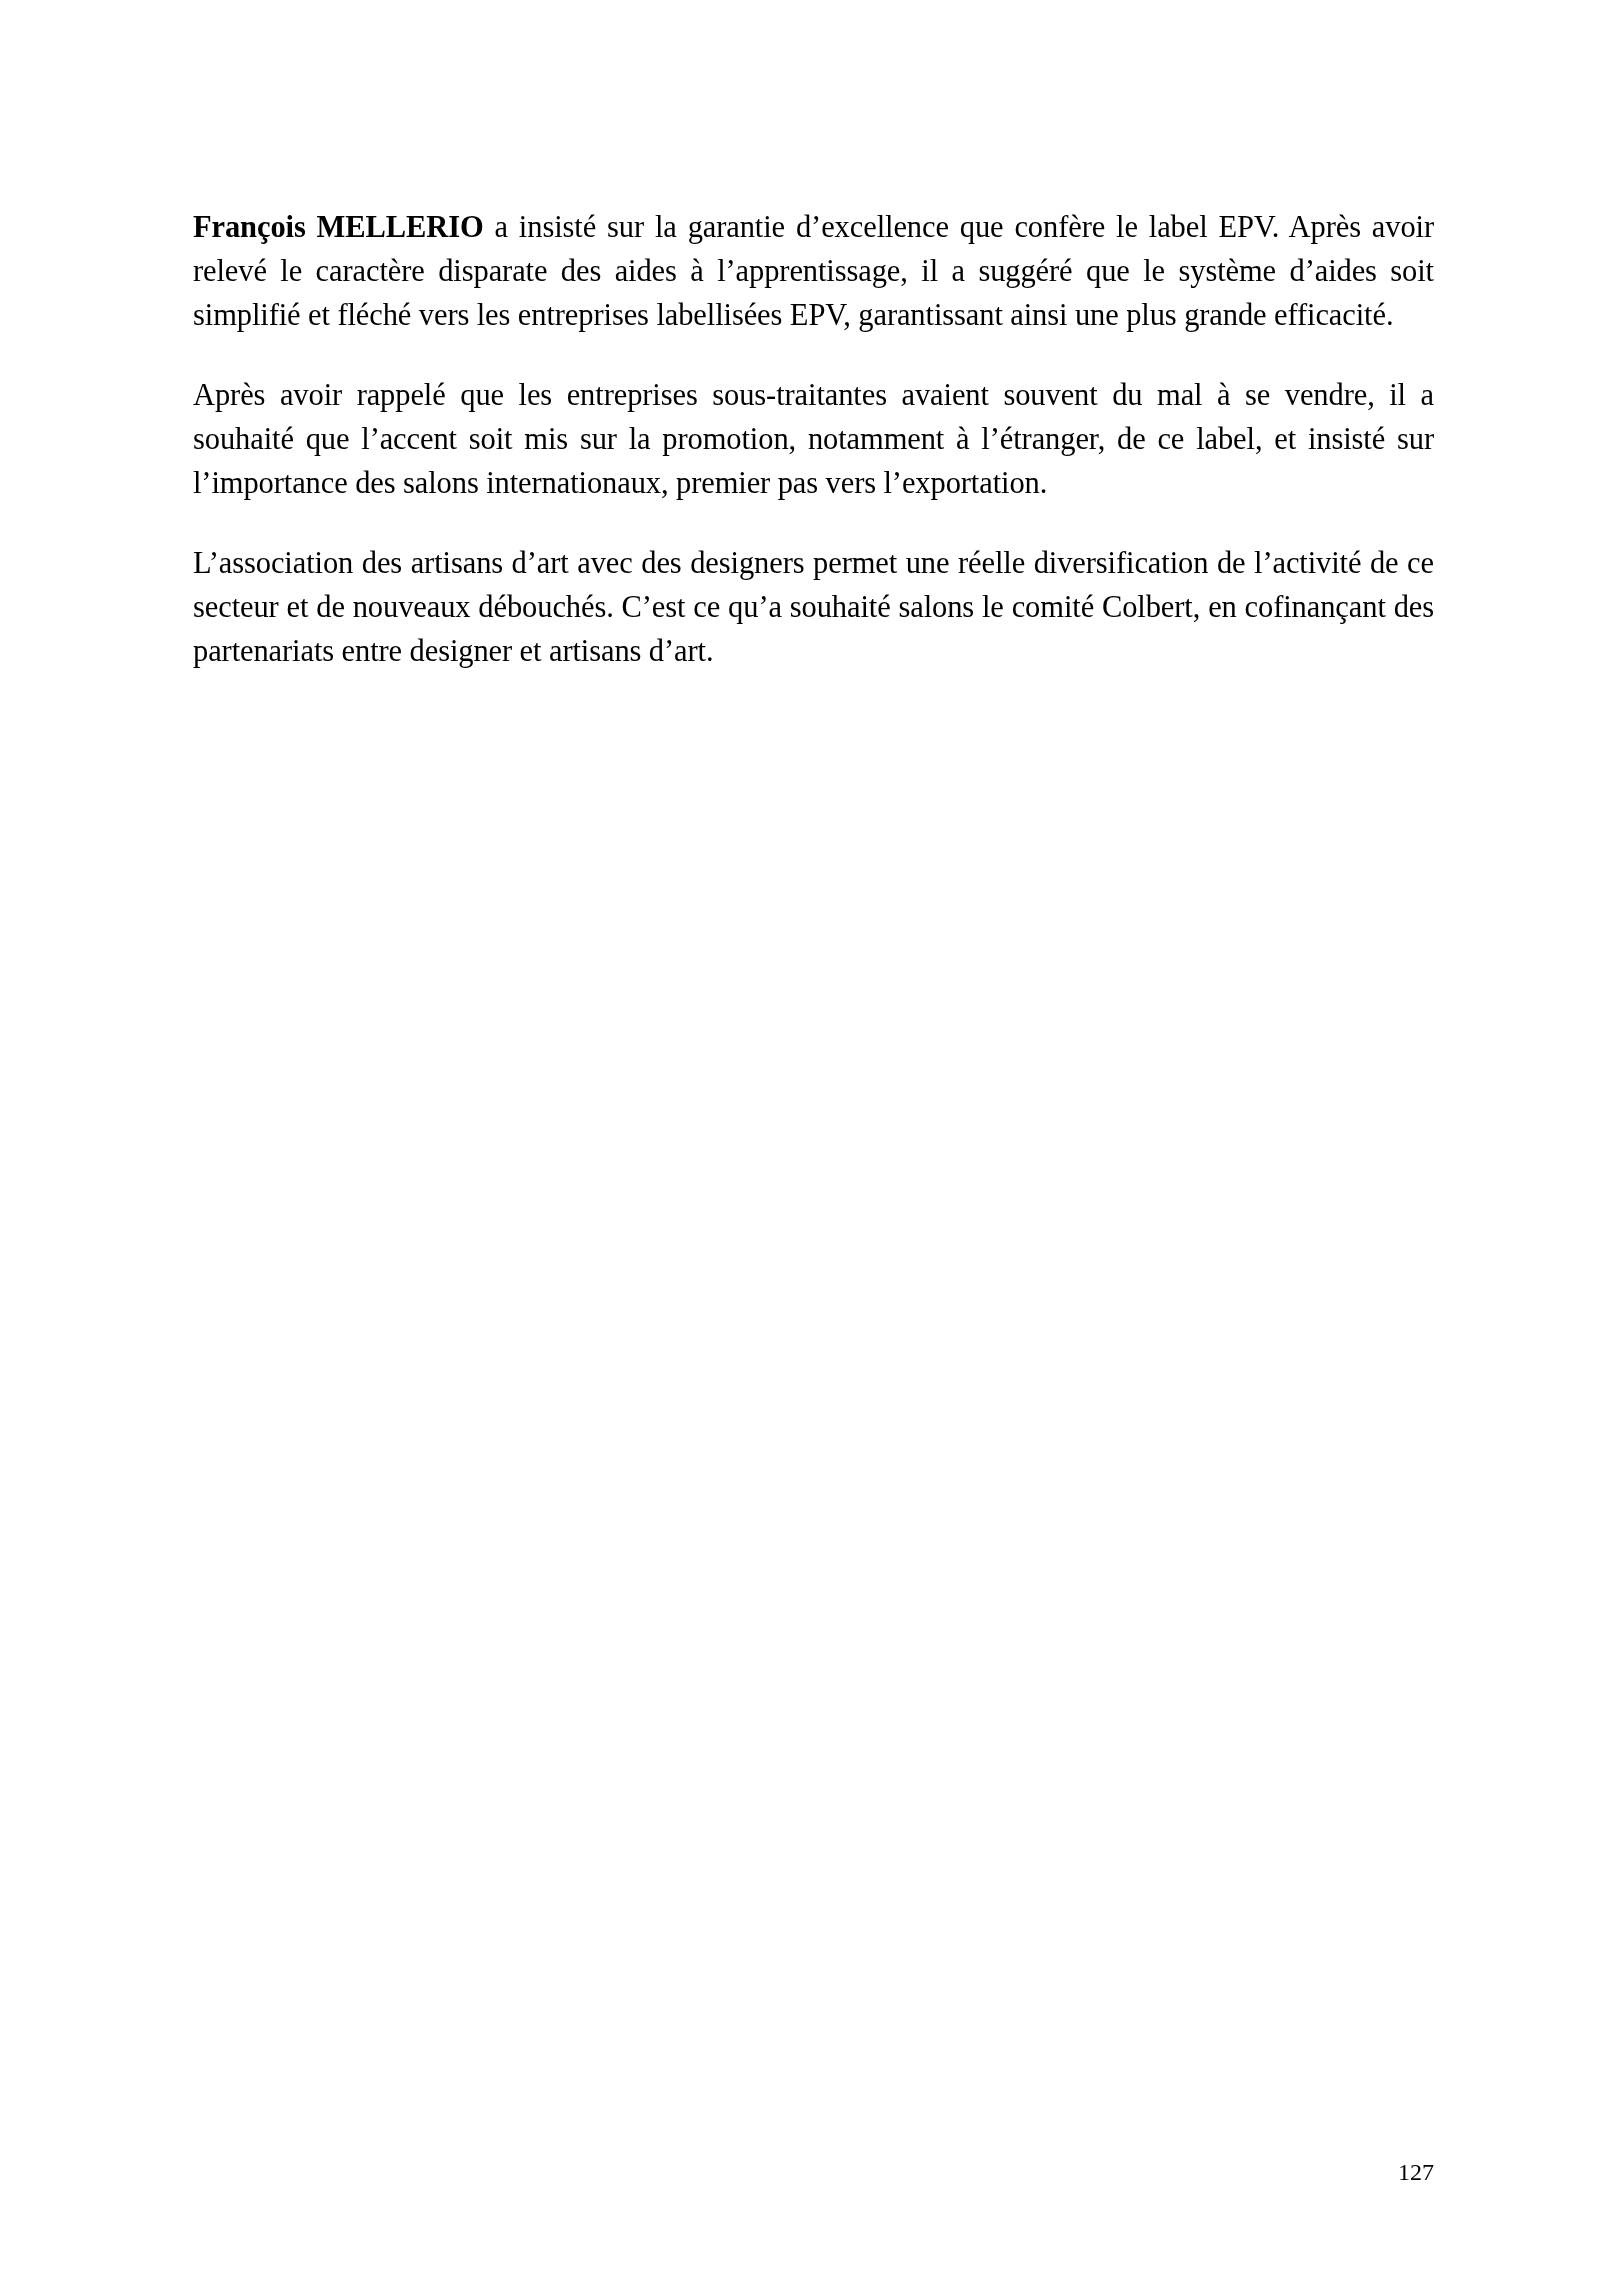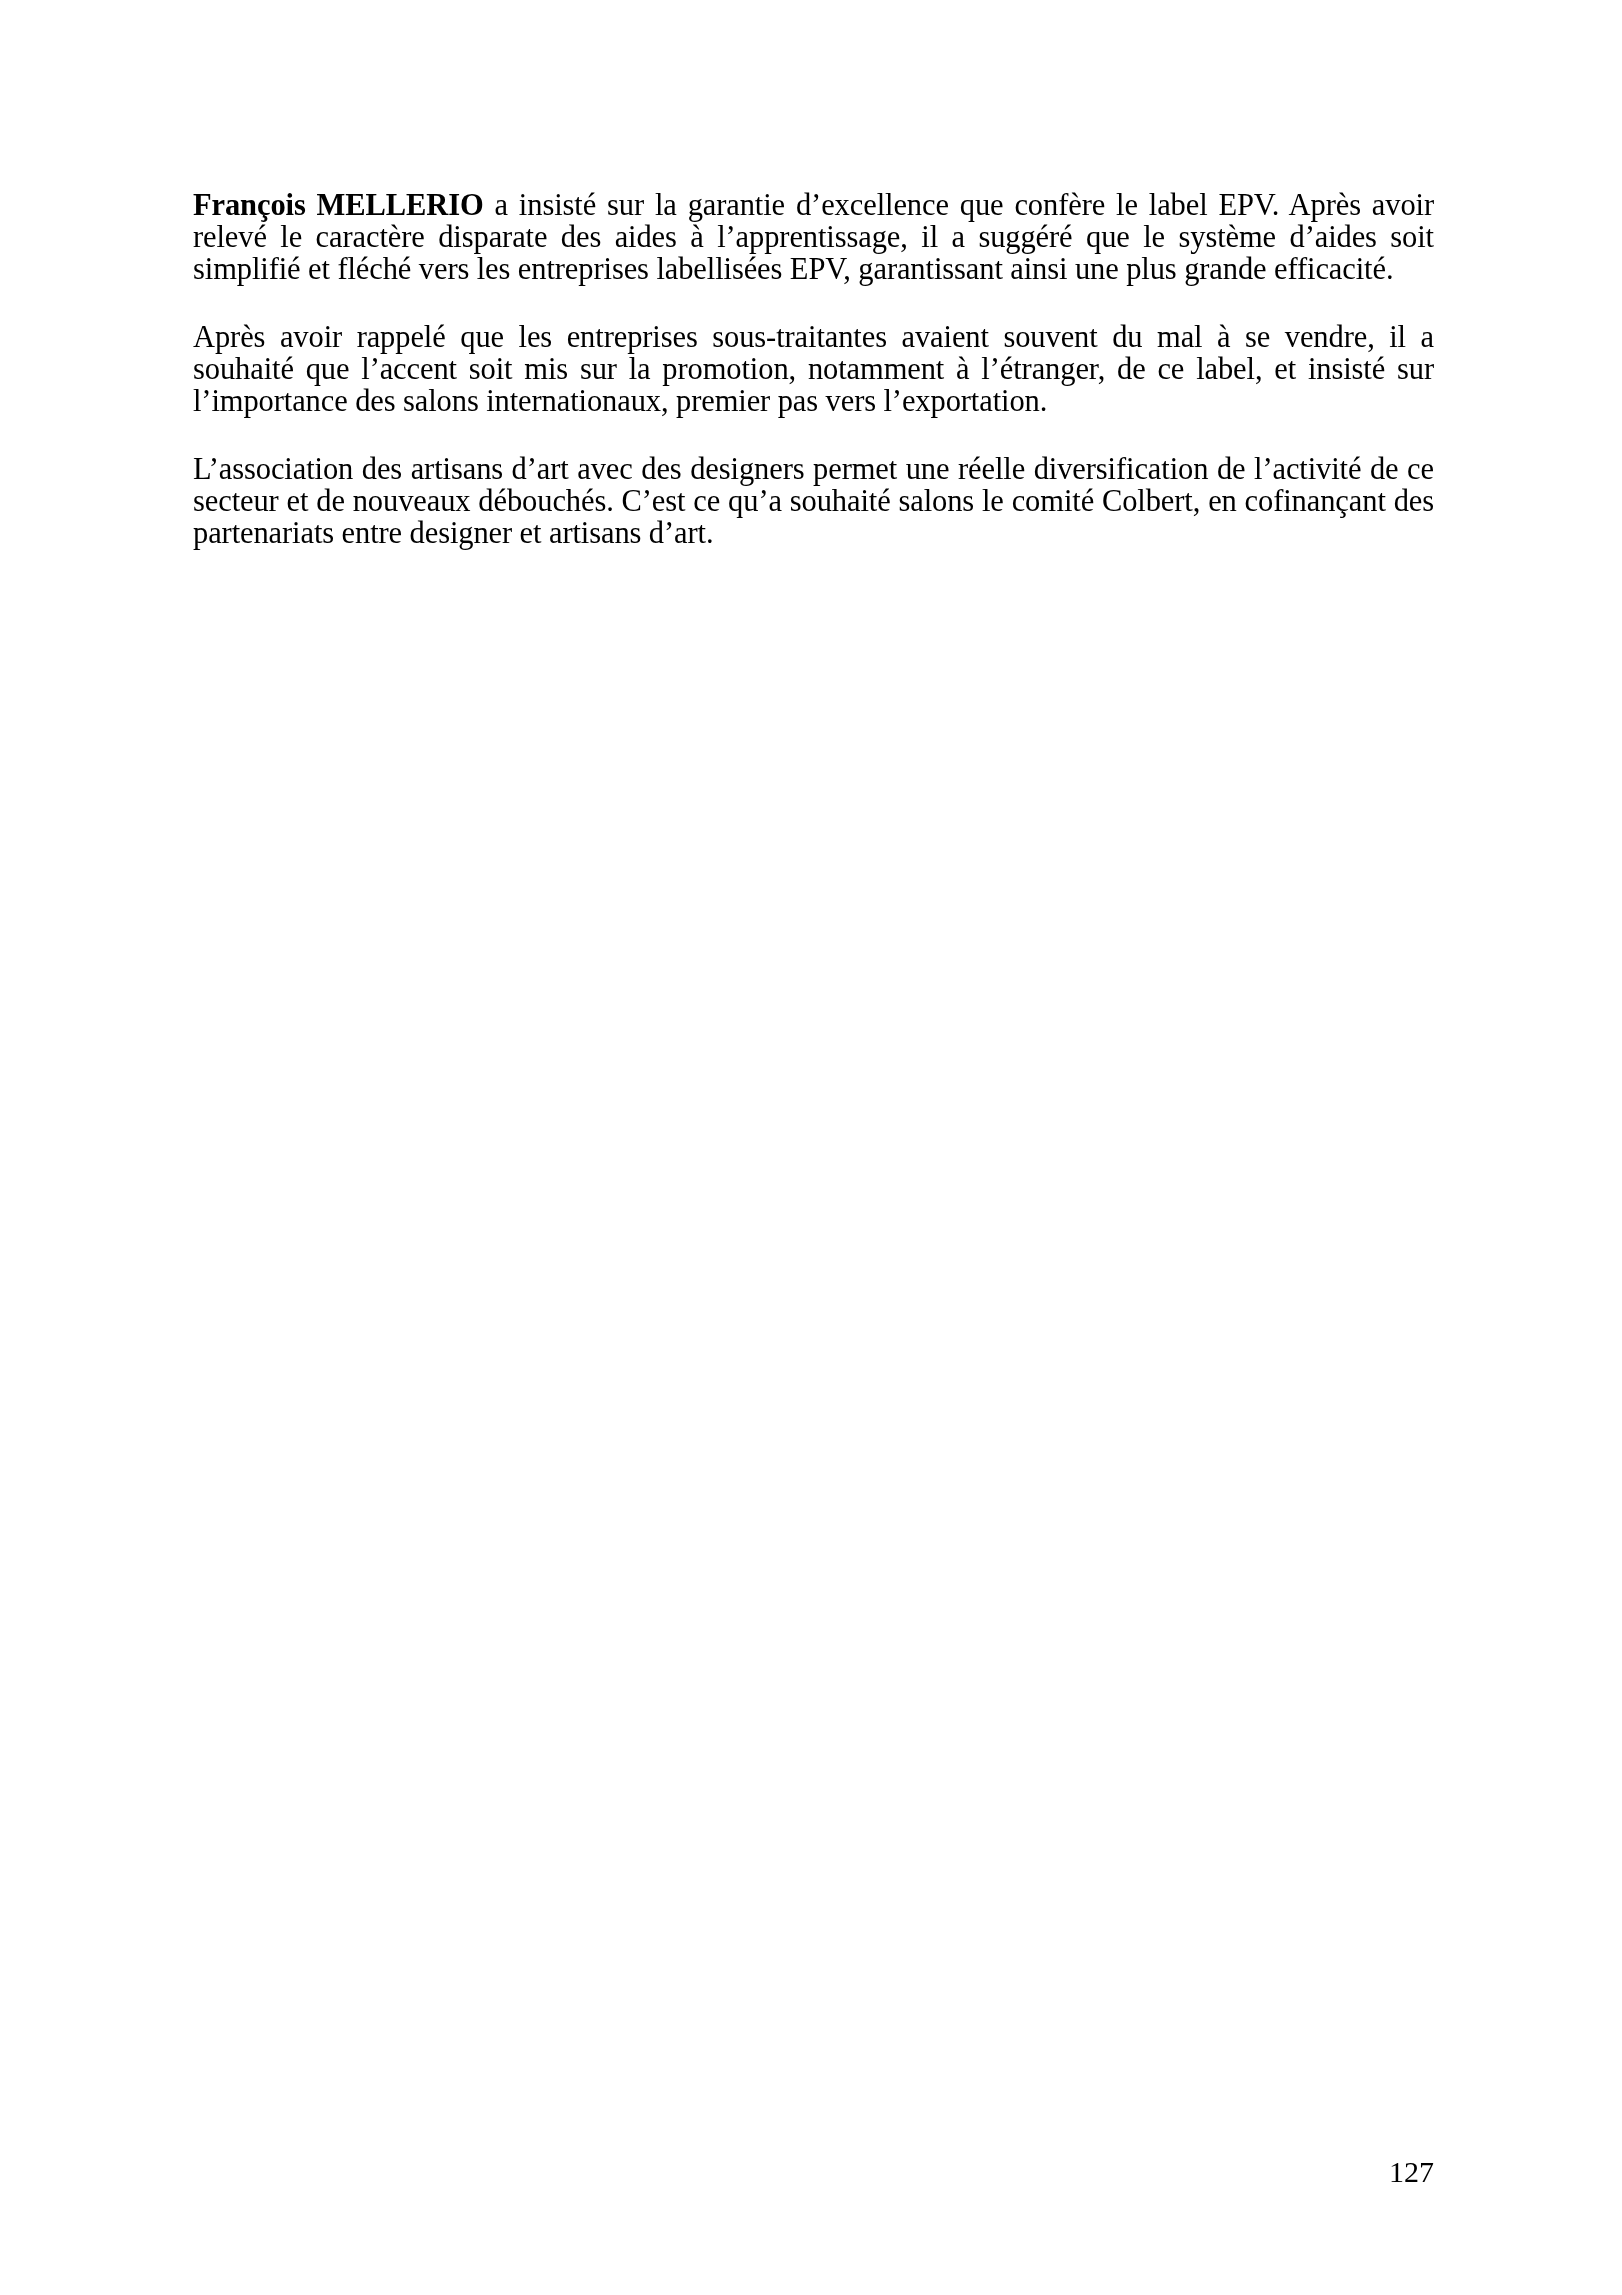--- a/index.html
+++ b/index.html
@@ -15,36 +15,36 @@
       font-family: "Liberation Serif", "DejaVu Serif", serif;
       color: #000000;
     }
     .page {
       position: absolute;
       left: 193px;
       top: 189px;
       width: 1241px;
     }
     .para {
-      margin: 0 0 36px 0;
+      margin: 16px 0 36px 0;
       font-size: 30.5px;
-      line-height: 32px;
+      line-height: 44px;
       text-align: justify;
       letter-spacing: -0.1px;
     }
     .para b {
       font-weight: bold;
     }
     .page-number {
       position: absolute;
       left: 1385px;
       top: 2154px;
       width: 49px;
       text-align: right;
-      font-size: 30px;
+      font-size: 24px;
       line-height: 36px;
     }
   </style>
 </head>
 <body>
 
 <div class="page">
 
   <p class="para">
     <b>François MELLERIO</b><span> a insisté sur la garantie d’excellence que confère le label EPV. Après avoir relevé le caractère disparate des aides à l’apprentissage, il a suggéré que le système d’aides soit simplifié et fléché vers les entreprises labellisées EPV, garantissant ainsi une plus grande efficacité.</span>

